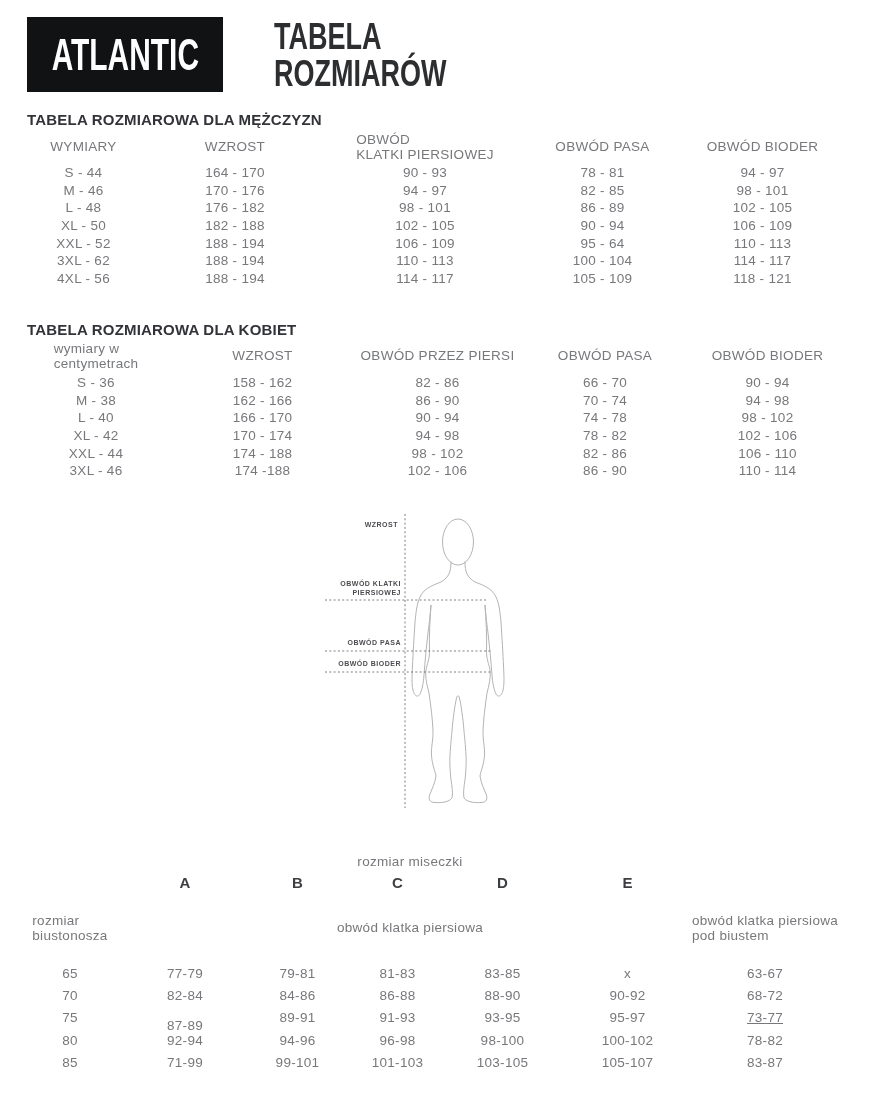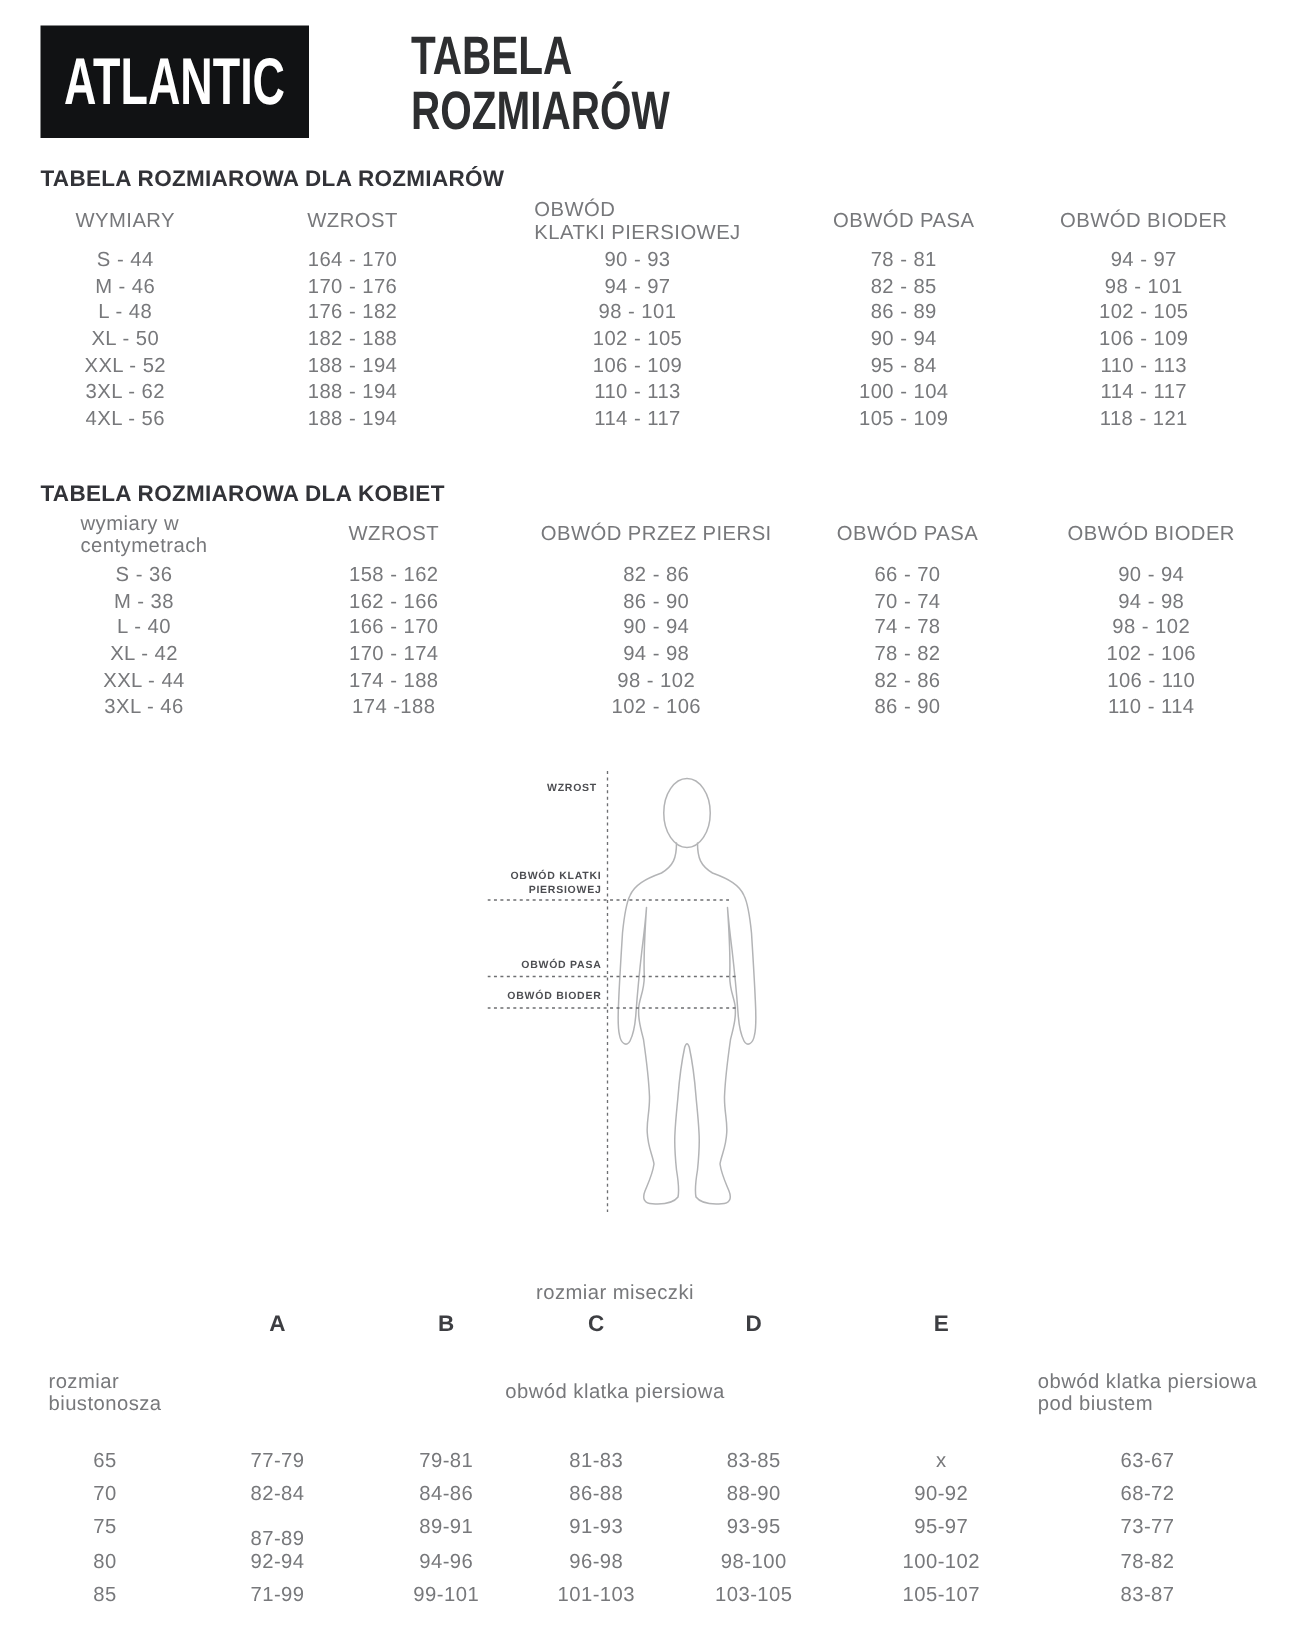--- a/index.html
+++ b/index.html
@@ -3,21 +3,21 @@
 <meta charset="utf-8">
 <style>
   html,body { margin:0; padding:0; background:#ffffff; }
   .page {
     position:relative; width:869px; height:1100px; background:#ffffff;
     font-family:"Liberation Sans", sans-serif; overflow:hidden;
   }
 
   
   .logo-box {
-    position:absolute; left:27px; top:17px; width:179px; height:75px;
+    position:absolute; left:27px; top:17px; width:196px; height:75px;
     background:#111214; display:flex; align-items:center; justify-content:center;
   }
   .logo-text {
     color:#ffffff; font-size:44px; font-weight:700; letter-spacing:0px;
     transform:scaleX(0.68); white-space:nowrap;
   }
   .main-title {
     position:absolute; left:274px; top:18px; margin:0;
     font-size:36px; line-height:37px; font-weight:700; color:#2d2e30;
     transform:scaleX(0.75); transform-origin:left top;
@@ -73,21 +73,21 @@
 <body>
 
 <div class="page">
 
   <div class="logo-box">
     <span class="logo-text">ATLANTIC</span>
   </div>
   <h1 class="main-title">TABELA
 ROZMIARÓW</h1>
 
-  <h2 class="section-title" id="men-title">TABELA ROZMIAROWA DLA ROZMIARÓW</h2>
+  <h2 class="section-title" id="men-title">TABELA ROZMIAROWA DLA MĘŻCZYZN</h2>
   <div class="size-grid" id="men-grid">
     <div class="hcell">WYMIARY</div>
     <div class="hcell">WZROST</div>
     <div class="hcell">OBWÓD
 KLATKI PIERSIOWEJ</div>
     <div class="hcell">OBWÓD PASA</div>
     <div class="hcell">OBWÓD BIODER</div>
   <div class="cell">S - 44</div>
       <div class="cell">164 - 170</div>
       <div class="cell">90 - 93</div>
@@ -104,21 +104,21 @@
       <div class="cell">86 - 89</div>
       <div class="cell">102 - 105</div>
       <div class="cell">XL - 50</div>
       <div class="cell">182 - 188</div>
       <div class="cell">102 - 105</div>
       <div class="cell">90 - 94</div>
       <div class="cell">106 - 109</div>
       <div class="cell">XXL - 52</div>
       <div class="cell">188 - 194</div>
       <div class="cell">106 - 109</div>
-      <div class="cell">95 - 84</div>
+      <div class="cell">95 - 64</div>
       <div class="cell">110 - 113</div>
       <div class="cell">3XL - 62</div>
       <div class="cell">188 - 194</div>
       <div class="cell">110 - 113</div>
       <div class="cell">100 - 104</div>
       <div class="cell">114 - 117</div>
       <div class="cell">4XL - 56</div>
       <div class="cell">188 - 194</div>
       <div class="cell">114 - 117</div>
       <div class="cell">105 - 109</div>
@@ -261,21 +261,21 @@
       <div class="cell" style="grid-area: 5 / 4;">86-88</div>
       <div class="cell" style="grid-area: 5 / 5;">88-90</div>
       <div class="cell" style="grid-area: 5 / 6;">90-92</div>
       <div class="cell" style="grid-area: 5 / 7;">68-72</div>
       <div class="cell" style="grid-area: 6 / 1;">75</div>
       <div class="cell" style="grid-area: 6 / 2; margin-top: 16px;">87-89</div>
       <div class="cell" style="grid-area: 6 / 3;">89-91</div>
       <div class="cell" style="grid-area: 6 / 4;">91-93</div>
       <div class="cell" style="grid-area: 6 / 5;">93-95</div>
       <div class="cell" style="grid-area: 6 / 6;">95-97</div>
-      <div class="cell" style="grid-area: 6 / 7;">73-77</div>
+      <div class="cell" style="grid-area: 6 / 7; text-decoration: underline;">73-77</div>
       <div class="cell" style="grid-area: 7 / 1;">80</div>
       <div class="cell" style="grid-area: 7 / 2;">92-94</div>
       <div class="cell" style="grid-area: 7 / 3;">94-96</div>
       <div class="cell" style="grid-area: 7 / 4;">96-98</div>
       <div class="cell" style="grid-area: 7 / 5;">98-100</div>
       <div class="cell" style="grid-area: 7 / 6;">100-102</div>
       <div class="cell" style="grid-area: 7 / 7;">78-82</div>
       <div class="cell" style="grid-area: 8 / 1;">85</div>
       <div class="cell" style="grid-area: 8 / 2;">71-99</div>
       <div class="cell" style="grid-area: 8 / 3;">99-101</div>

